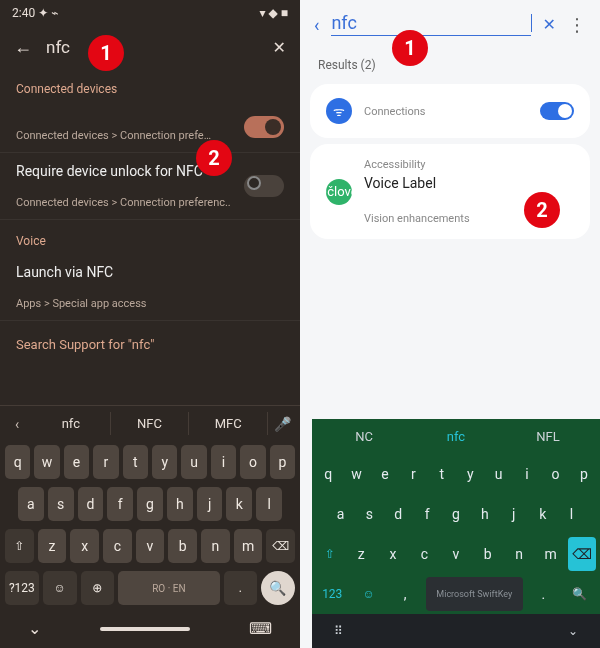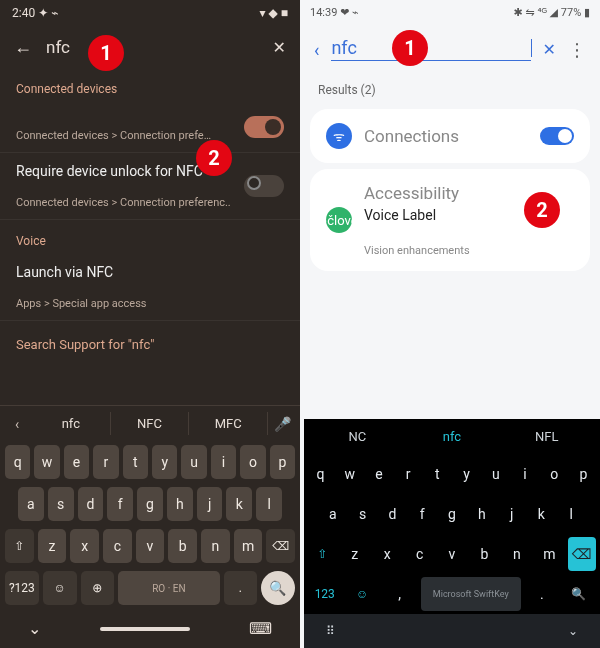--- a/index.html
+++ b/index.html
@@ -52,29 +52,29 @@
 .r-search{display:flex;align-items:center;padding:12px 14px;gap:12px}
 .r-search .back{color:#3a6fd8;font-size:18px}
 .r-search .query{flex:1;color:#3a6fd8;font-size:18px;border-bottom:1px solid #3a6fd8;padding-bottom:2px;position:relative}
 .r-search .query::after{content:"";position:absolute;right:-1px;top:2px;width:1px;height:18px;background:#3a6fd8}
 .r-search .x{color:#3a6fd8;font-size:16px}
 .r-search .more{color:#555;font-size:18px}
 .r-results{font-size:12px;color:#666;padding:10px 18px 6px}
 .r-card{background:#fff;border-radius:18px;margin:6px 10px;padding:14px 16px;display:flex;align-items:center;gap:12px}
 .r-ico{width:26px;height:26px;border-radius:50%;display:flex;align-items:center;justify-content:center;color:#fff;font-size:13px;flex:none}
 .r-ico.blue{background:#2e6fe3}.r-ico.green{background:#2fb36a}
-.r-card .cat{font-size:17px;color:#888}
+.r-card .cat{font-size:11px;color:#888}
 .r-card .title{font-size:14px;color:#222;margin-top:4px}
 .r-card .title .hl{color:#2e6fe3}
 .r-card .sub{font-size:11px;color:#888;margin-top:21px}
 .r-toggle{width:34px;height:18px;border-radius:9px;background:#2e6fe3;position:relative;flex:none}
 .r-toggle .knob{position:absolute;right:2px;top:2px;width:14px;height:14px;border-radius:50%;background:#fff}
 
 
-.r-kb{position:absolute;bottom:0;left:4px;right:0;background:#000000;color:#cdd3d8}
+.r-kb{position:absolute;bottom:0;left:12px;right:0;background:#14532d;color:#cdd3d8}
 .r-sugg{display:flex;padding:10px 6px}
 .r-sugg .sitem{flex:1;text-align:center;font-size:13px}
 .r-sugg .sitem.sel{color:#26c2d6}
 .r-krow{display:flex;justify-content:center;gap:4px;padding:3px 4px}
 .r-key{color:#e5eaef;height:34px;flex:1;display:flex;align-items:center;justify-content:center;font-size:14px;border-radius:4px}
 .r-key.func{color:#26c2d6;font-size:12px}
 .r-key.del{background:#26c2d6;color:#1f2226}
 .r-key.space{flex:3;background:#2b2f33;font-size:9px;color:#8a9096}
 .r-key.num{color:#26c2d6;font-size:12px}
 .r-nav{display:flex;justify-content:space-between;align-items:center;padding:10px 22px;background:#1f2226;color:#cdd3d8;font-size:12px}
@@ -183,24 +183,20 @@
         </div>
       <div class="l-nav">
         <span>⌄</span>
         <div class="pill"></div>
         <span>⌨</span>
       </div>
     </div>
   </div>
 
   <div class="phone right">
-    <div class="r-status">
-      <span><span>14:39</span> <span>❤ ⌁</span></span>
-      <span>✱ ⇋ ⁴ᴳ ◢ 77% ▮</span>
-    </div>
     <div class="r-search">
       <span class="back">‹</span>
       <span class="query">nfc</span>
       <span class="x">✕</span>
       <span class="more">⋮</span>
     </div>
     <div class="r-results">Results (2)</div>
 
     <div class="r-card">
       <div class="r-ico blue">ᯤ</div>

